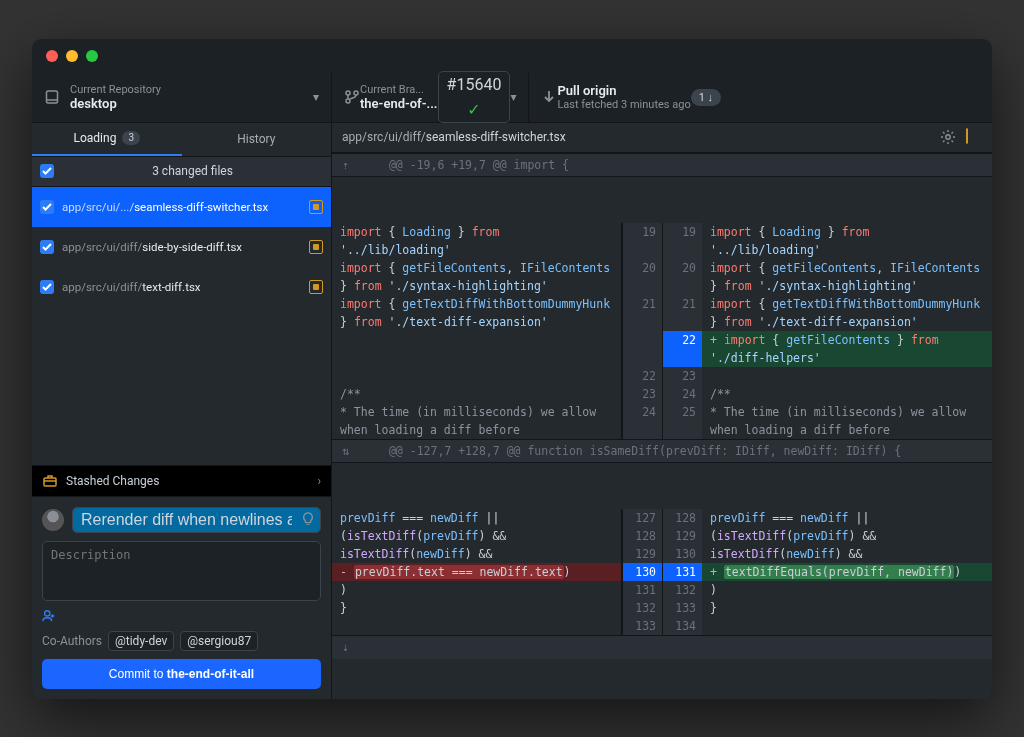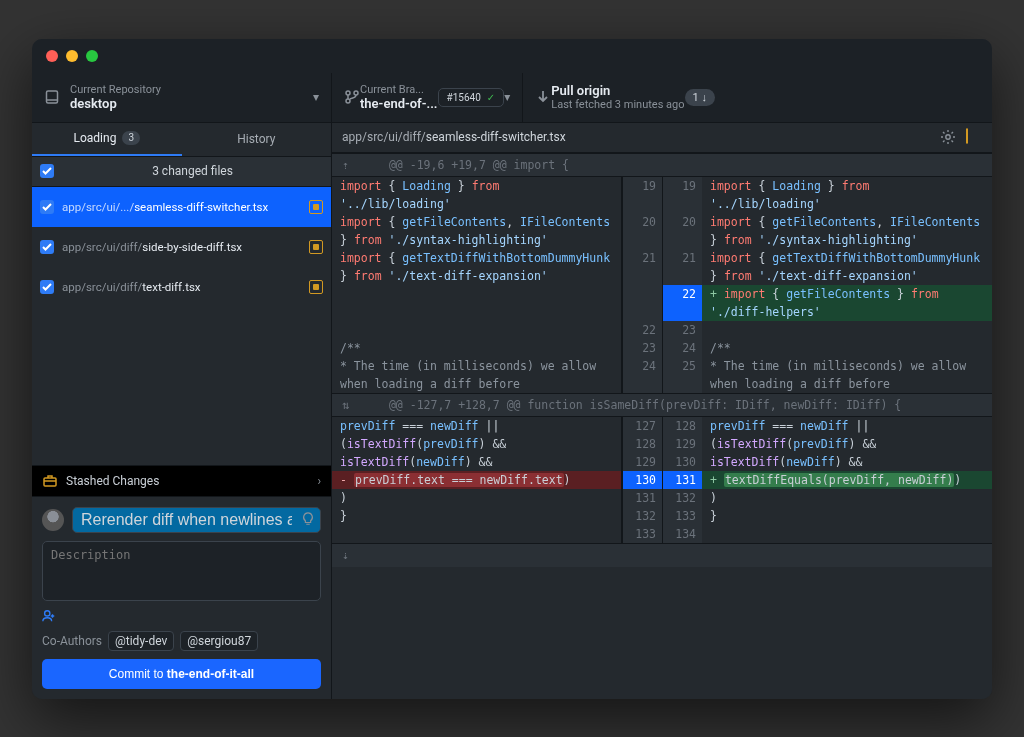--- a/index.html
+++ b/index.html
@@ -66,22 +66,23 @@
     font-size: 11px;
     color: #cfd5db;
   }
   .pr-badge {
     display: inline-flex;
     align-items: center;
     gap: 6px;
     border: 1px solid #3b434c;
     border-radius: 5px;
     padding: 3px 8px;
-    font-size: 10px;
+    font-size: 16px;
     color: #cfd5db;
+    flex-direction: column;
   }
   .pr-badge .check { color: #3fb950; }
 
   .main {
     flex: 1;
     display: flex;
     min-height: 0;
   }
 
   
@@ -290,20 +291,21 @@
     border-bottom: 1px solid #12161a;
     padding-left: 10px;
     gap: 40px;
   }
   .hunk-h .expand { color: #6b727b; cursor: pointer; }
   .hunk-h .hh-text { }
 
   .diff-grid {
     display: grid;
     grid-template-columns: 1fr 40px 40px 1fr;
+    margin-top: 46px;
   }
   .pane-l { border-right: 1px solid #12161a; }
   .pane-r { }
   .gut {
     background: #2a3036;
     color: #6b727b;
     text-align: right;
     padding: 0 6px;
     border-left: 1px solid #12161a;
     user-select: none;

